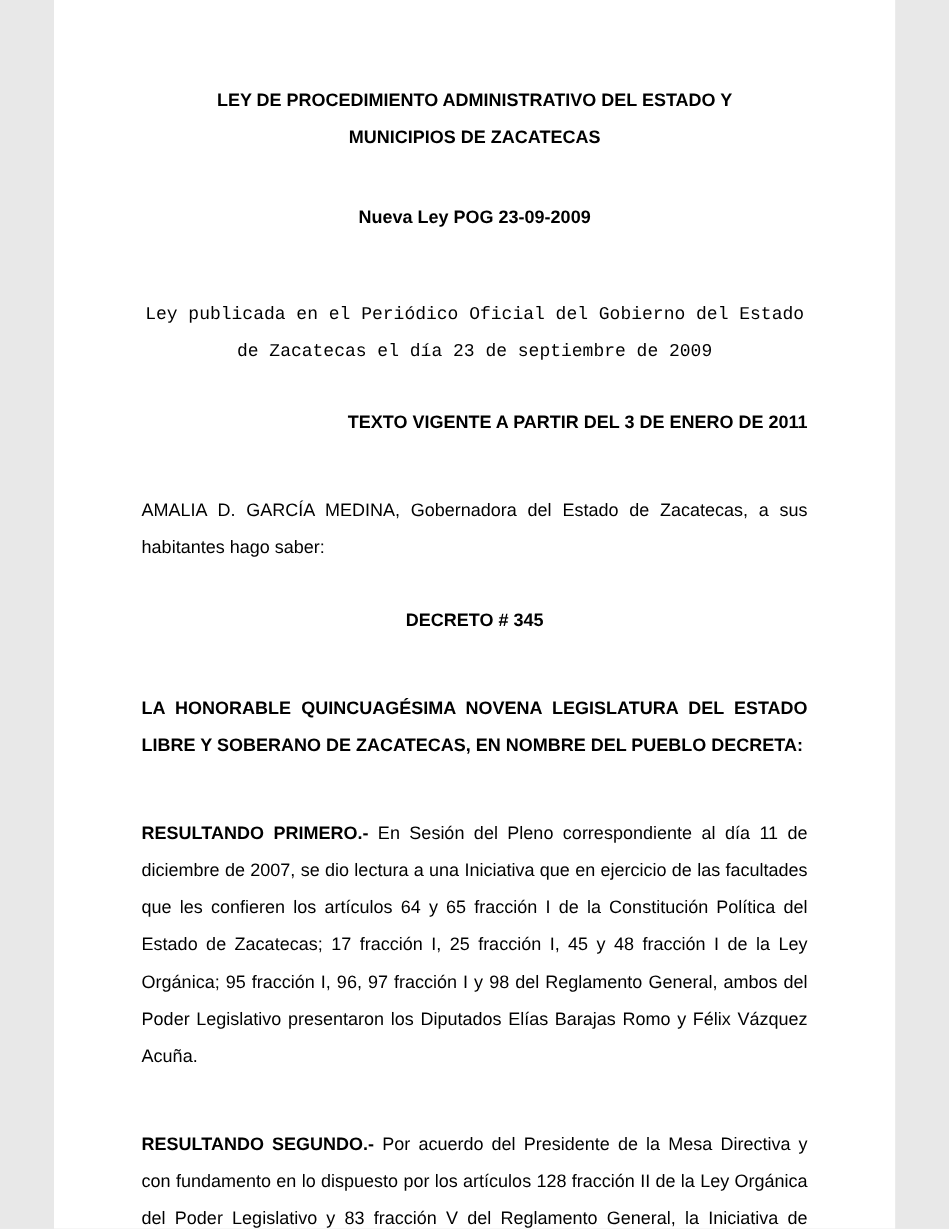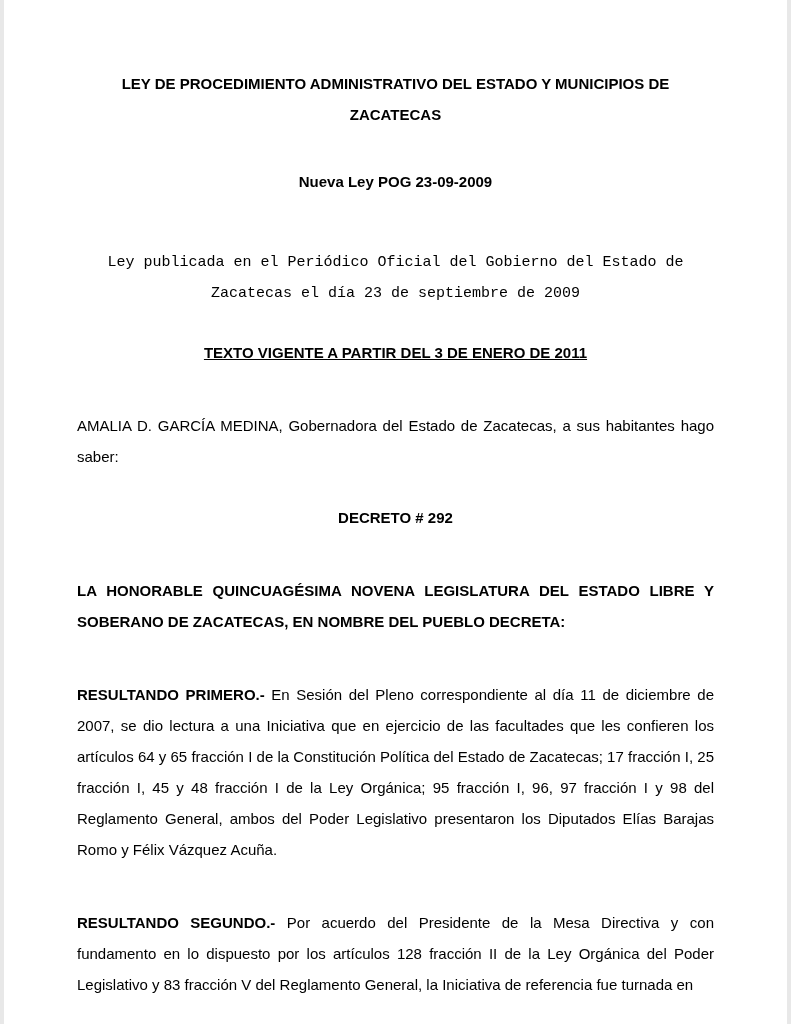--- a/index.html
+++ b/index.html
@@ -3,21 +3,21 @@
 <meta charset="utf-8">
 <style>
   html, body {
     margin: 0;
     padding: 0;
     background: #e8e8e8;
     font-family: "Liberation Sans", "DejaVu Sans", sans-serif;
   }
   .page {
     position: relative;
-    width: 783px;
+    width: 701px;
     height: 1024px;
     margin: 0 auto;
     background: #ffffff;
     box-sizing: border-box;
     padding: 68px 73px 40px 73px;
     color: #000000;
     overflow: hidden;
   }
   .doc {
     font-size: 15px;
@@ -40,23 +40,22 @@
     text-align: center;
     margin: 0 0 50px 0;
   }
   .published-note {
     text-align: center;
     margin: 0 0 28px 0;
     font-family: Liberation Mono, monospace;
   }
   .vigente {
     font-weight: bold;
-    text-align: center;
+    text-align: right;
     margin: 0 0 42px 0;
-    text-decoration: underline;
   }
   .decreto {
     font-weight: bold;
     text-align: center;
     margin: 0 0 42px 0;
   }
   .decreta {
     font-weight: bold;
     text-align: justify;
     margin: 0 0 42px 0;
@@ -77,21 +76,21 @@
 
     <p class="pub-ref">Nueva Ley POG 23-09-2009</p>
 
     <p class="published-note">Ley publicada en el Periódico Oficial del Gobierno del Estado de Zacatecas el día 23 de septiembre de 2009</p>
 
     <p class="vigente">TEXTO VIGENTE A PARTIR DEL 3 DE ENERO DE 2011</p>
 
     <p class="para">AMALIA D. GARCÍA MEDINA, Gobernadora del Estado de Zacatecas, a sus habitantes hago saber:</p>
 
 
-    <p class="decreto">DECRETO # 292</p>
+    <p class="decreto">DECRETO # 345</p>
 
     <p class="decreta">LA HONORABLE QUINCUAGÉSIMA NOVENA LEGISLATURA DEL ESTADO LIBRE Y SOBERANO DE ZACATECAS, EN NOMBRE DEL PUEBLO DECRETA:</p>
 
     <p class="resultando"><span class="bold">RESULTANDO PRIMERO.-</span><span> En Sesión del Pleno correspondiente al día 11 de diciembre de 2007, se dio lectura a una Iniciativa que en ejercicio de las facultades que les confieren los artículos 64 y 65 fracción I de la Constitución Política del Estado de Zacatecas; 17 fracción I, 25 fracción I, 45 y 48 fracción I de la Ley Orgánica; 95 fracción I, 96, 97 fracción I y 98 del Reglamento General, ambos del Poder Legislativo presentaron los Diputados Elías Barajas Romo y Félix Vázquez Acuña.</span></p>
 
     <p class="resultando"><span class="bold">RESULTANDO SEGUNDO.-</span><span> Por acuerdo del Presidente de la Mesa Directiva y con fundamento en lo dispuesto por los artículos 128 fracción II de la Ley Orgánica del Poder Legislativo y 83 fracción V del Reglamento General, la Iniciativa de referencia fue turnada en</span></p>
 
   </div>
 </div>
 

